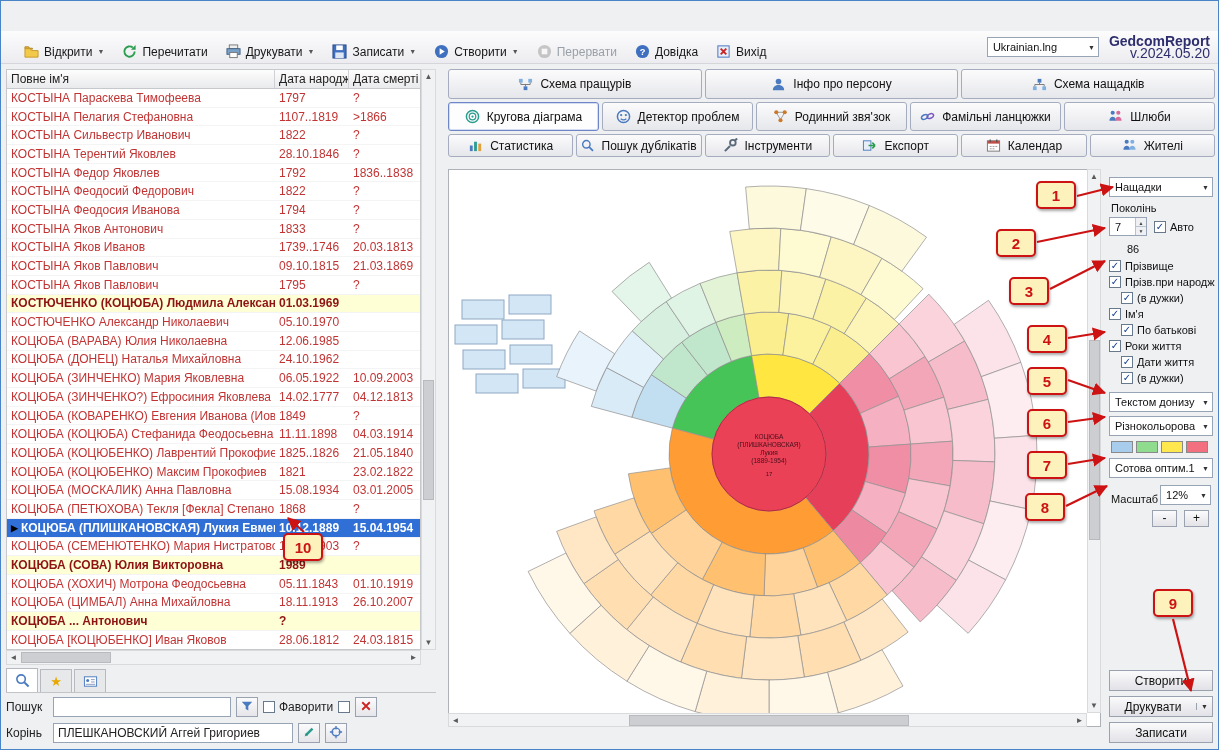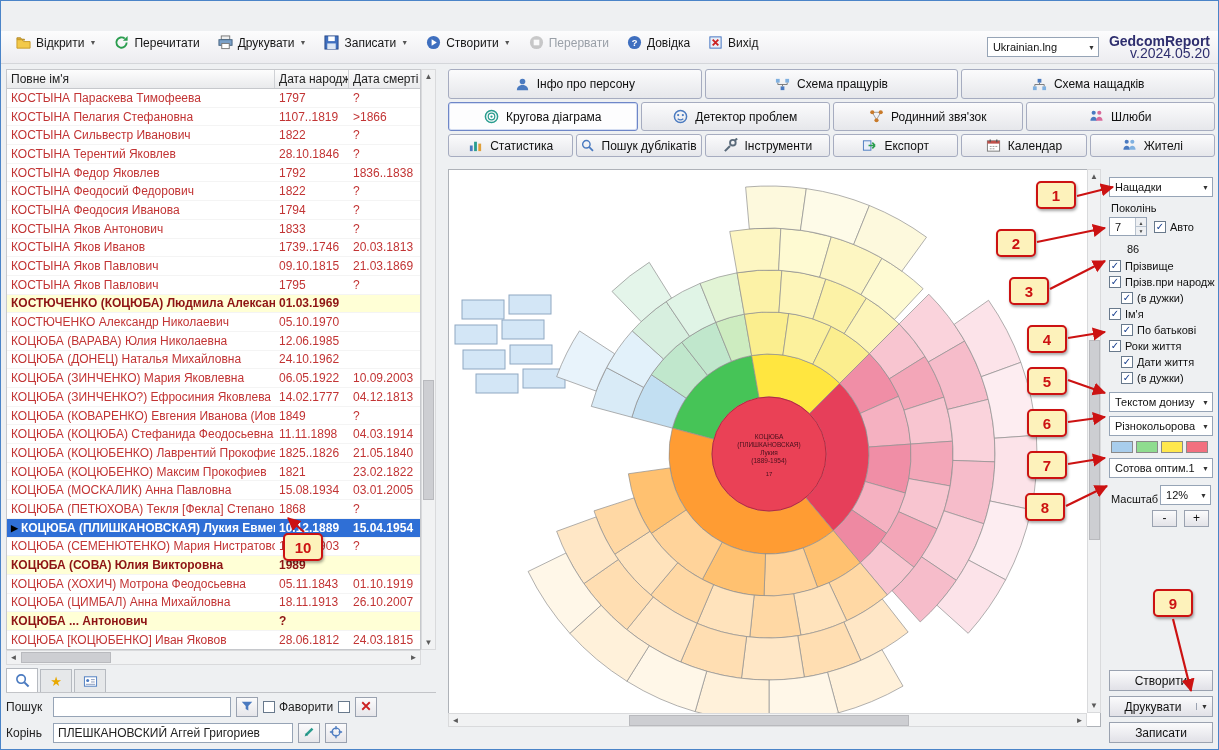--- a/index.html
+++ b/index.html
@@ -8,21 +8,21 @@
   .app{position:relative;width:1219px;height:750px;background:#eef0f2;border:1px solid #4a84c8;overflow:hidden}
 
   
   .titlebar{position:absolute;left:0;top:0;right:0;height:30px;background:#fafbfc;border-bottom:1px solid #e2e4e8;display:flex;align-items:center}
   .appicon{width:18px;height:18px;margin:0 7px 0 8px;flex:none}
   .title{font-size:12px;color:#1c1c1c;white-space:nowrap}
   .wctrl{position:absolute;top:0;height:29px;width:44px;display:flex;align-items:center;justify-content:center;font-size:13px;color:#333}
   .wmin{right:92px}.wmax{right:46px}.wclose{right:0}
 
   
-  .toolbar{position:absolute;left:0;top:30px;right:0;height:33px;background:linear-gradient(#fcfcfd,#ececf0);border-bottom:1px solid #d4d6da;display:flex;align-items:flex-start;padding-left:6px}
+  .toolbar{position:absolute;left:0;top:30px;right:0;height:33px;background:linear-gradient(#fcfcfd,#ececf0);border-bottom:1px solid #d4d6da;display:flex;align-items:flex-end;padding-left:14px}
   .tbtn{display:flex;align-items:center;gap:5px;padding:4px 9px;font-size:12px;color:#161616;border-radius:3px;white-space:nowrap}
   .tbtn .dd{font-size:7px;color:#555}
   .tbtn.disabled{color:#9aa0a8}
   .tbtn.disabled svg{opacity:.45;filter:grayscale(1)}
   .ticon{display:flex;align-items:center}
   .tb-right{position:absolute;right:8px;top:4px;display:flex;align-items:center;gap:10px}
   .lang{width:112px;height:22px}
   .ver{font-size:14px;color:#2e2e6e;text-align:right;line-height:12px}
   .ver .v1{font-weight:bold}
 
@@ -422,36 +422,36 @@
         <span><svg width="14" height="14" viewBox="0 0 16 16">
             <circle cx="8" cy="8" r="4.5" fill="none" stroke="#4a7ac0" stroke-width="1.5"></circle>
             <path d="M8 1v4M8 11v4M1 8h4M11 8h4" stroke="#4a7ac0" stroke-width="1.5"></path>
           </svg></span>
       </div>
   </div>
 
   <div class="tabrow tabs1" id="tabs1">
       <div class="btab">
         <svg width="15" height="15" viewBox="0 0 16 16">
-          <circle cx="8" cy="4.8" r="3" fill="#4a7ac0"></circle>
-          <path d="M2 14c0-4 3-5.5 6-5.5s6 1.5 6 5.5z" fill="#4a7ac0"></path>
-        </svg>
-        <span>Інфо про персону</span>
-      </div>
-      <div class="btab">
-        <svg width="15" height="15" viewBox="0 0 16 16">
           <rect x="6" y="10" width="4" height="4" fill="#4a7ac0"></rect>
           <rect x="1" y="2" width="4" height="4" fill="#7fb0e0"></rect>
           <rect x="11" y="2" width="4" height="4" fill="#7fb0e0"></rect>
           <path d="M8 10V8M3 6v2h10V6" stroke="#777" fill="none"></path>
         </svg>
         <span>Схема пращурів</span>
       </div>
       <div class="btab">
         <svg width="15" height="15" viewBox="0 0 16 16">
+          <circle cx="8" cy="4.8" r="3" fill="#4a7ac0"></circle>
+          <path d="M2 14c0-4 3-5.5 6-5.5s6 1.5 6 5.5z" fill="#4a7ac0"></path>
+        </svg>
+        <span>Інфо про персону</span>
+      </div>
+      <div class="btab">
+        <svg width="15" height="15" viewBox="0 0 16 16">
           <rect x="6" y="2" width="4" height="4" fill="#4a7ac0"></rect>
           <rect x="1" y="10" width="4" height="4" fill="#7fb0e0"></rect>
           <rect x="11" y="10" width="4" height="4" fill="#7fb0e0"></rect>
           <path d="M8 6v2M3 10V8h10v2" stroke="#777" fill="none"></path>
         </svg>
         <span>Схема нащадків</span>
       </div>
     </div>
   <div class="tabrow tabs2" id="tabs2">
       <div class="btab active">
@@ -472,20 +472,27 @@
         <span>Детектор проблем</span>
       </div>
       <div class="btab">
         <svg width="15" height="15" viewBox="0 0 16 16">
           <path d="M4 4.5l3.5 6M12 4.5l-3.5 6M5 3.5h6" stroke="#999" fill="none"></path>
           <circle cx="3.5" cy="3.5" r="2.2" fill="#c87a2a"></circle>
           <circle cx="12.5" cy="3.5" r="2.2" fill="#c87a2a"></circle>
           <circle cx="8" cy="12" r="2.2" fill="#c87a2a"></circle>
         </svg>
         <span>Родинний звя'зок</span>
+      </div>
+      <div class="btab">
+        <svg width="15" height="15" viewBox="0 0 16 16">
+          <ellipse cx="5" cy="8.5" rx="3.6" ry="2.3" fill="none" stroke="#4a7ac0" stroke-width="1.6" transform="rotate(-25 5 8.5)"></ellipse>
+          <ellipse cx="11" cy="7.5" rx="3.6" ry="2.3" fill="none" stroke="#7a5ac0" stroke-width="1.6" transform="rotate(-25 11 7.5)"></ellipse>
+        </svg>
+        <span>Фамільні ланцюжки</span>
       </div>
       <div class="btab">
         <svg width="15" height="15" viewBox="0 0 16 16">
           <circle cx="5" cy="4" r="2.2" fill="#4a7ac0"></circle>
           <path d="M1.5 12.5c0-3 1.8-4.2 3.5-4.2s3.5 1.2 3.5 4.2z" fill="#4a7ac0"></path>
           <circle cx="11" cy="4" r="2.2" fill="#d86a9a"></circle>
           <path d="M7.5 12.5c0-3 1.8-4.2 3.5-4.2s3.5 1.2 3.5 4.2z" fill="#d86a9a"></path>
         </svg>
         <span>Шлюби</span>
       </div>

